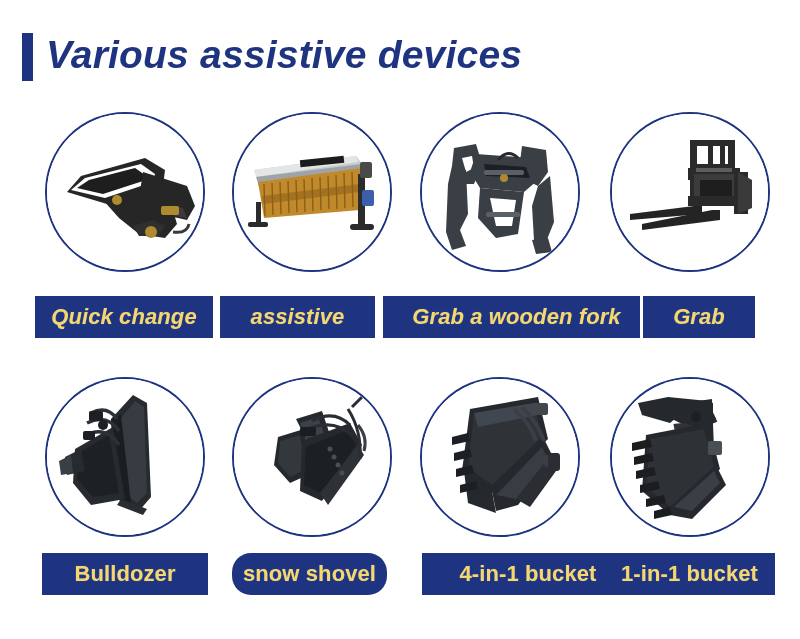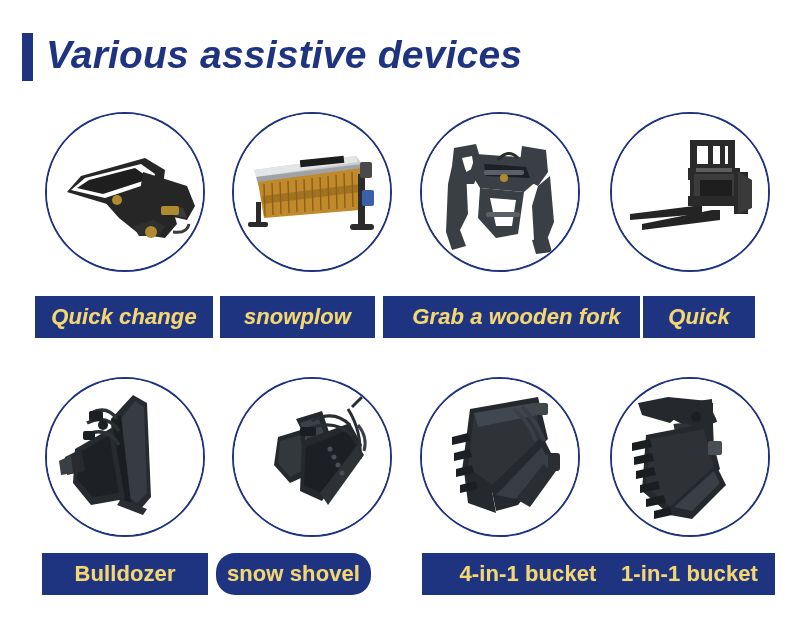--- a/index.html
+++ b/index.html
@@ -227,23 +227,23 @@
           </g>
           <rect x="84" y="54" width="36" height="4" fill="#5d5d5d"></rect>
         </svg>
       </div>
     </div>
 
   </div>
 
   <div class="labels labels-1">
     <div class="label-bar" style="left:35px;  width:178px;">Quick change</div>
-    <div class="label-bar" style="left:220px; width:155px;">snowplow</div>
+    <div class="label-bar" style="left:220px; width:155px;">assistive</div>
     <div class="label-bar" style="left:383px; width:247px;padding-left:10px;">Grab a wooden fork</div>
-    <div class="label-bar" style="left:643px; width:112px;">Quick</div>
+    <div class="label-bar" style="left:643px; width:112px;">Grab</div>
   </div>
 </div>
 
 <div class="row row-2">
 
   <div class="cards">
 
     <div class="card" style="left:45px;">
       <div class="circle">
         <svg width="156" height="156" viewBox="0 0 156 156">
@@ -360,17 +360,17 @@
           <rect x="96" y="62" width="14" height="14" rx="2" fill="#4a4f55"></rect>
           <circle cx="84" cy="38" r="5" fill="#1c1f23"></circle>
         </svg>
       </div>
     </div>
 
   </div>
 
   <div class="labels labels-2">
     <div class="label-bar" style="left:42px;  width:166px;">Bulldozer</div>
-    <div class="label-bar" style="left:216px; width:155px;border-radius:19px;">snow shovel</div>
+    <div class="label-bar" style="left:232px; width:155px;border-radius:19px;">snow shovel</div>
     <div class="label-bar" style="left:422px; width:212px;">4-in-1 bucket</div>
     <div class="label-bar" style="left:604px; width:171px;">1-in-1 bucket</div>
   </div>
 </div>
 
 </body></html>

